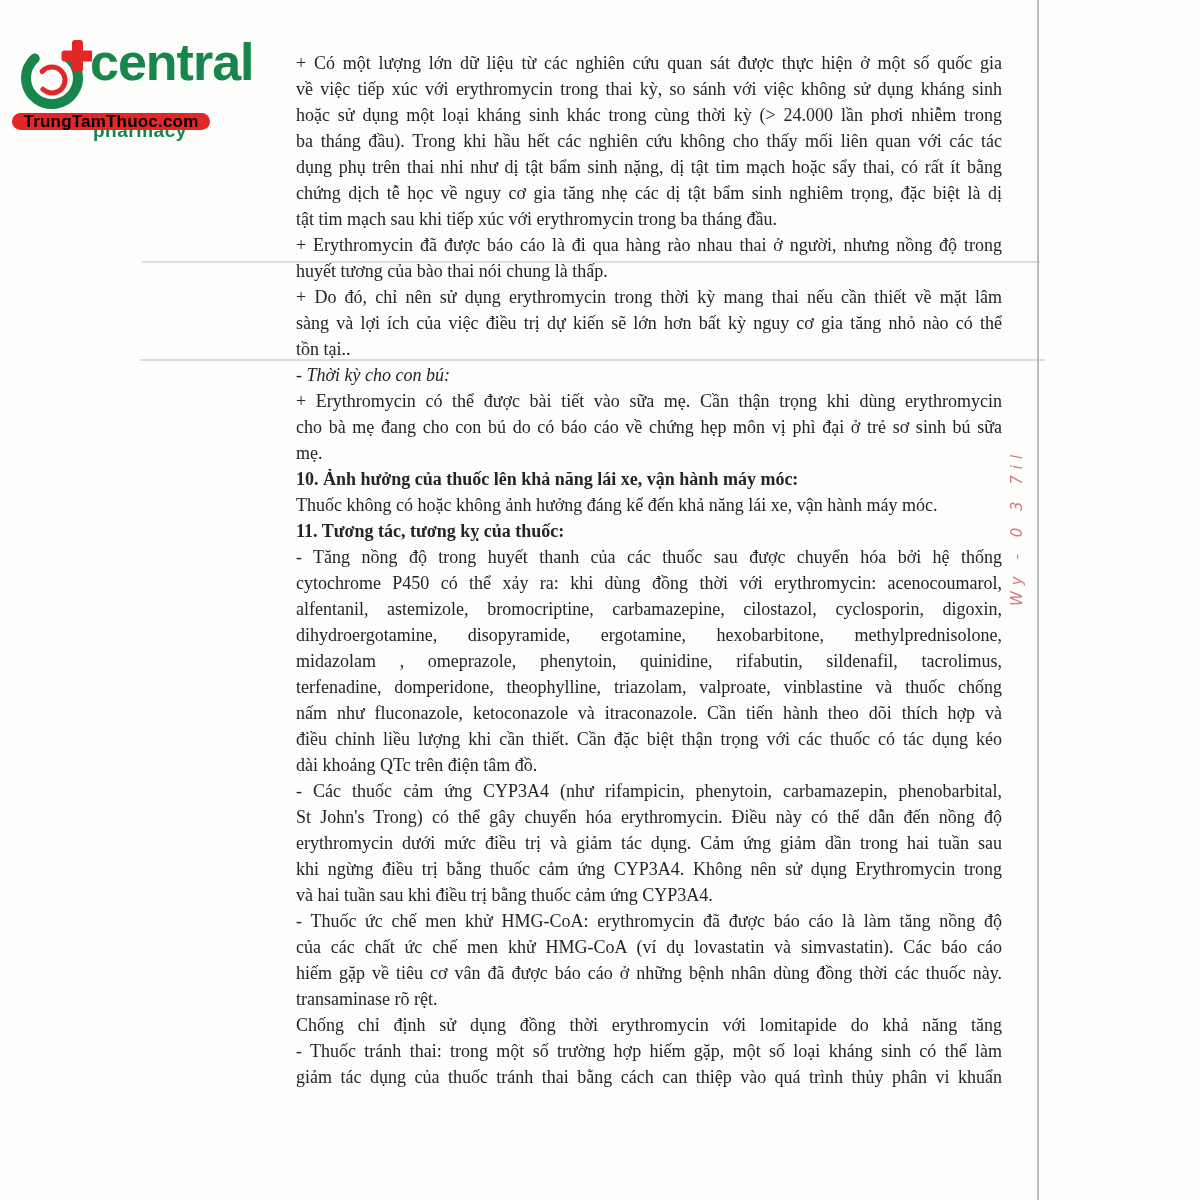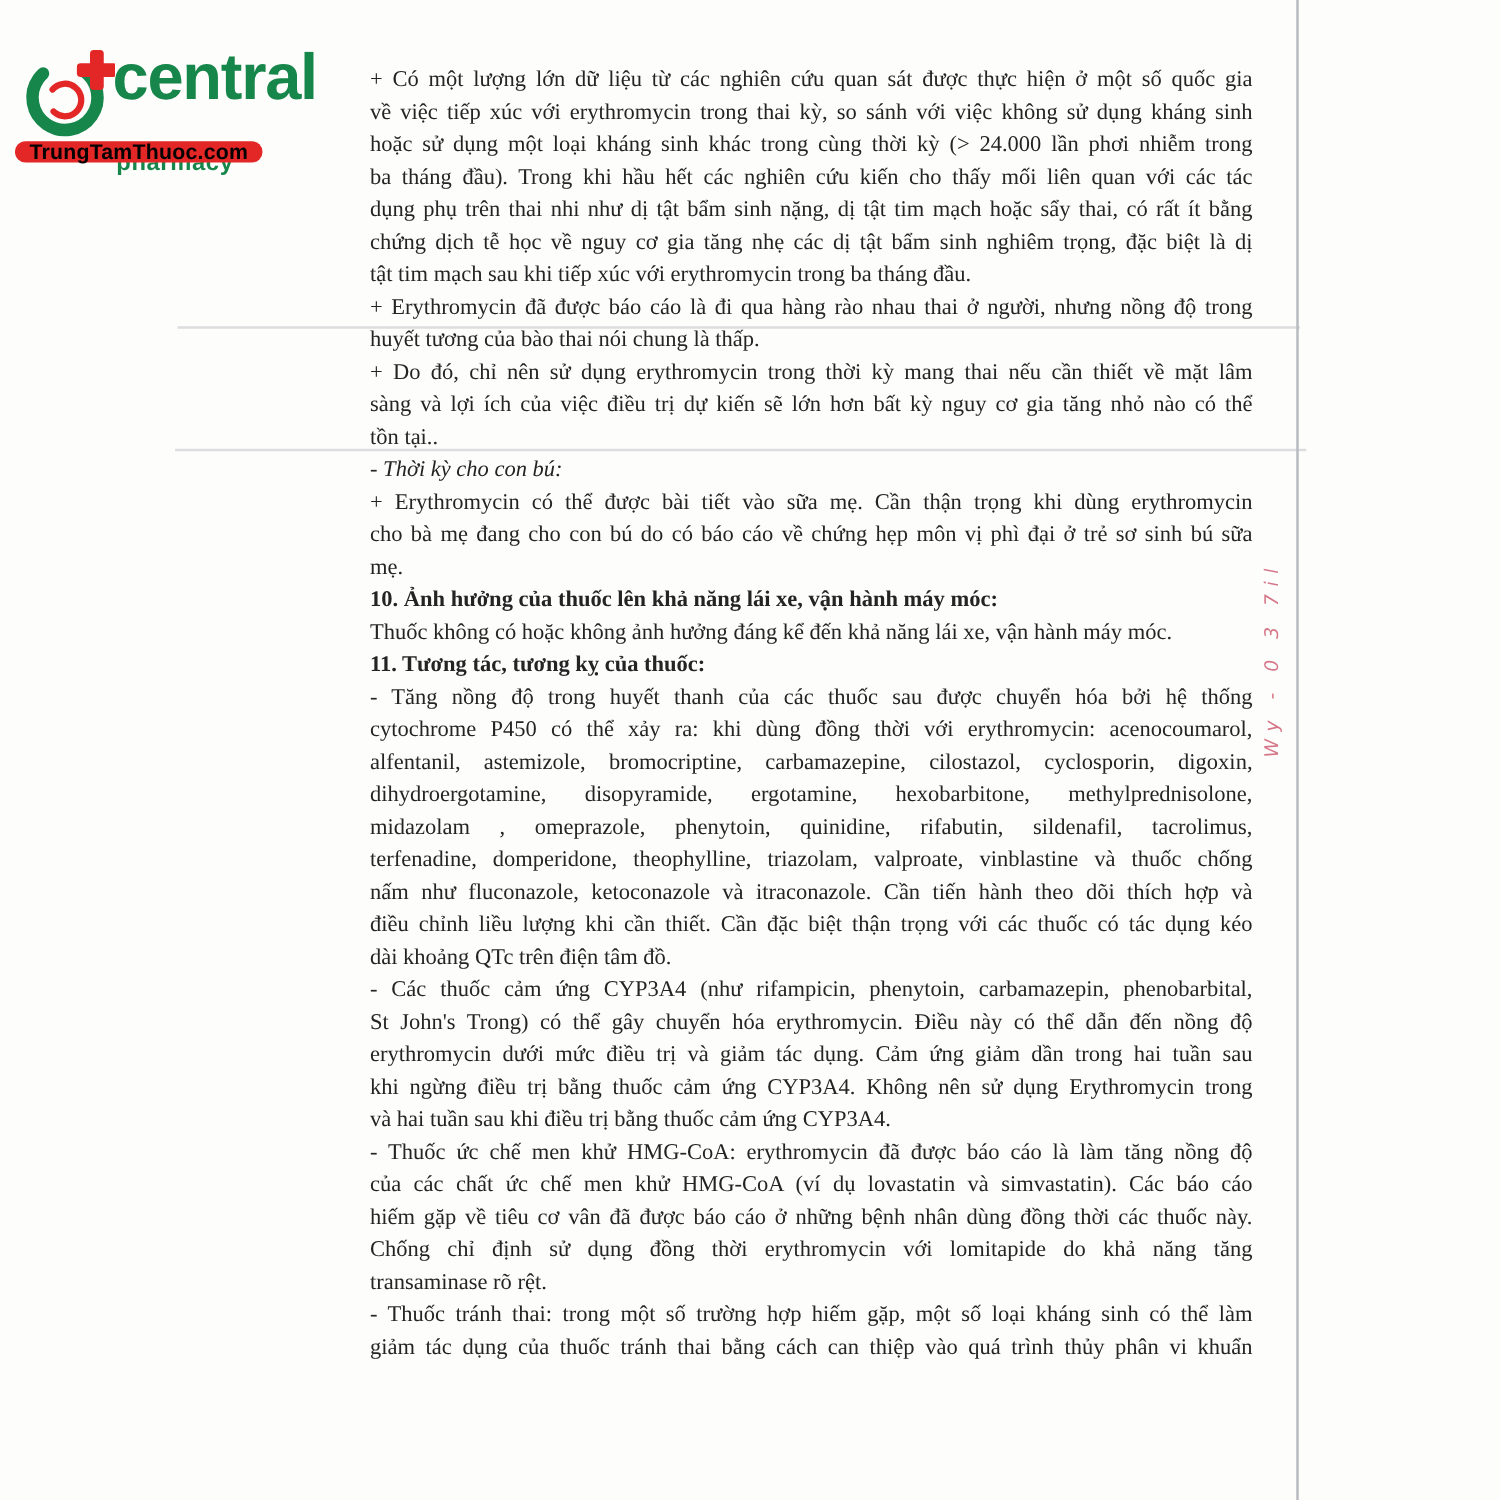--- a/index.html
+++ b/index.html
@@ -104,21 +104,21 @@
       <span class="logo-word">central</span>
       <span class="logo-sub">pharmacy</span>
     </div>
     <div class="logo-badge">TrungTamThuoc.com</div>
   </div>
 
   <div class="doc">
       <div class="line body">+ Có một lượng lớn dữ liệu từ các nghiên cứu quan sát được thực hiện ở một số quốc gia</div>
       <div class="line body">về việc tiếp xúc với erythromycin trong thai kỳ, so sánh với việc không sử dụng kháng sinh</div>
       <div class="line body">hoặc sử dụng một loại kháng sinh khác trong cùng thời kỳ (&gt; 24.000 lần phơi nhiễm trong</div>
-      <div class="line body">ba tháng đầu). Trong khi hầu hết các nghiên cứu kiến cho thấy mối liên quan với các tác</div>
+      <div class="line body">ba tháng đầu). Trong khi hầu hết các nghiên cứu không cho thấy mối liên quan với các tác</div>
       <div class="line body">dụng phụ trên thai nhi như dị tật bẩm sinh nặng, dị tật tim mạch hoặc sẩy thai, có rất ít bằng</div>
       <div class="line body">chứng dịch tễ học về nguy cơ gia tăng nhẹ các dị tật bẩm sinh nghiêm trọng, đặc biệt là dị</div>
       <div class="line end">tật tim mạch sau khi tiếp xúc với erythromycin trong ba tháng đầu.</div>
       <div class="line body">+ Erythromycin đã được báo cáo là đi qua hàng rào nhau thai ở người, nhưng nồng độ trong</div>
       <div class="line end">huyết tương của bào thai nói chung là thấp.</div>
       <div class="line body">+ Do đó, chỉ nên sử dụng erythromycin trong thời kỳ mang thai nếu cần thiết về mặt lâm</div>
       <div class="line body">sàng và lợi ích của việc điều trị dự kiến sẽ lớn hơn bất kỳ nguy cơ gia tăng nhỏ nào có thể</div>
       <div class="line end">tồn tại..</div>
       <div class="line italic">- Thời kỳ cho con bú:</div>
       <div class="line body">+ Erythromycin có thể được bài tiết vào sữa mẹ. Cần thận trọng khi dùng erythromycin</div>
@@ -137,21 +137,21 @@
       <div class="line body">điều chỉnh liều lượng khi cần thiết. Cần đặc biệt thận trọng với các thuốc có tác dụng kéo</div>
       <div class="line end">dài khoảng QTc trên điện tâm đồ.</div>
       <div class="line body">- Các thuốc cảm ứng CYP3A4 (như rifampicin, phenytoin, carbamazepin, phenobarbital,</div>
       <div class="line body">St John's Trong) có thể gây chuyển hóa erythromycin. Điều này có thể dẫn đến nồng độ</div>
       <div class="line body">erythromycin dưới mức điều trị và giảm tác dụng. Cảm ứng giảm dần trong hai tuần sau</div>
       <div class="line body">khi ngừng điều trị bằng thuốc cảm ứng CYP3A4. Không nên sử dụng Erythromycin trong</div>
       <div class="line end">và hai tuần sau khi điều trị bằng thuốc cảm ứng CYP3A4.</div>
       <div class="line body">- Thuốc ức chế men khử HMG-CoA: erythromycin đã được báo cáo là làm tăng nồng độ</div>
       <div class="line body">của các chất ức chế men khử HMG-CoA (ví dụ lovastatin và simvastatin). Các báo cáo</div>
       <div class="line body">hiếm gặp về tiêu cơ vân đã được báo cáo ở những bệnh nhân dùng đồng thời các thuốc này.</div>
+      <div class="line end">transaminase rõ rệt.</div>
       <div class="line body">Chống chỉ định sử dụng đồng thời erythromycin với lomitapide do khả năng tăng</div>
-      <div class="line end">transaminase rõ rệt.</div>
       <div class="line body">- Thuốc tránh thai: trong một số trường hợp hiếm gặp, một số loại kháng sinh có thể làm</div>
       <div class="line body">giảm tác dụng của thuốc tránh thai bằng cách can thiệp vào quá trình thủy phân vi khuẩn</div>
     </div>
 
   <div class="hand-mark">Wy - 0 3 7il</div>
 
 </div>
 
 </body></html>

